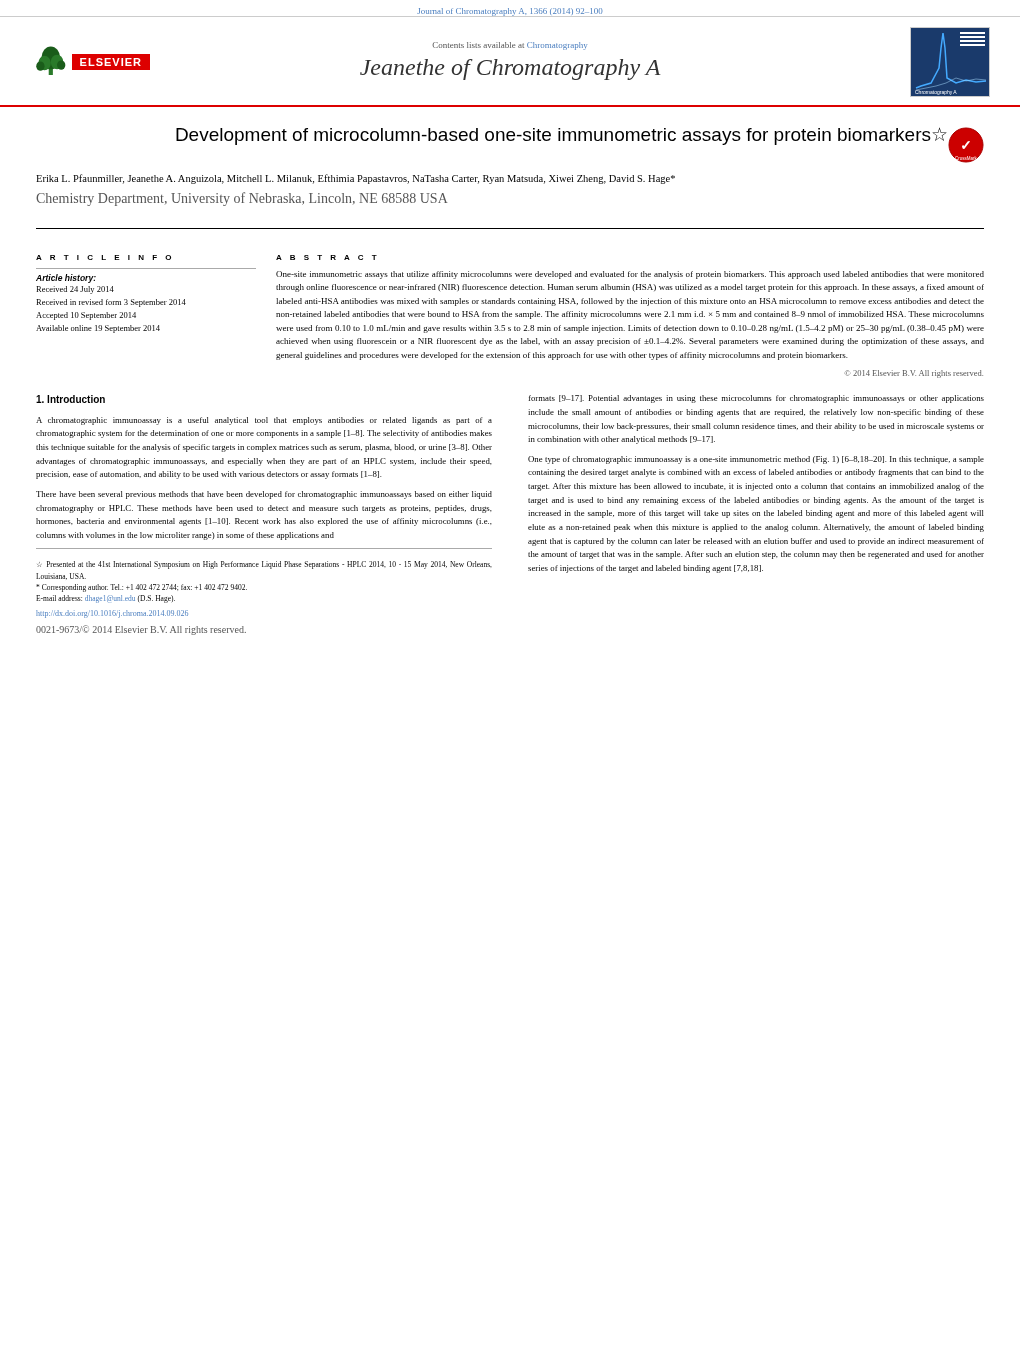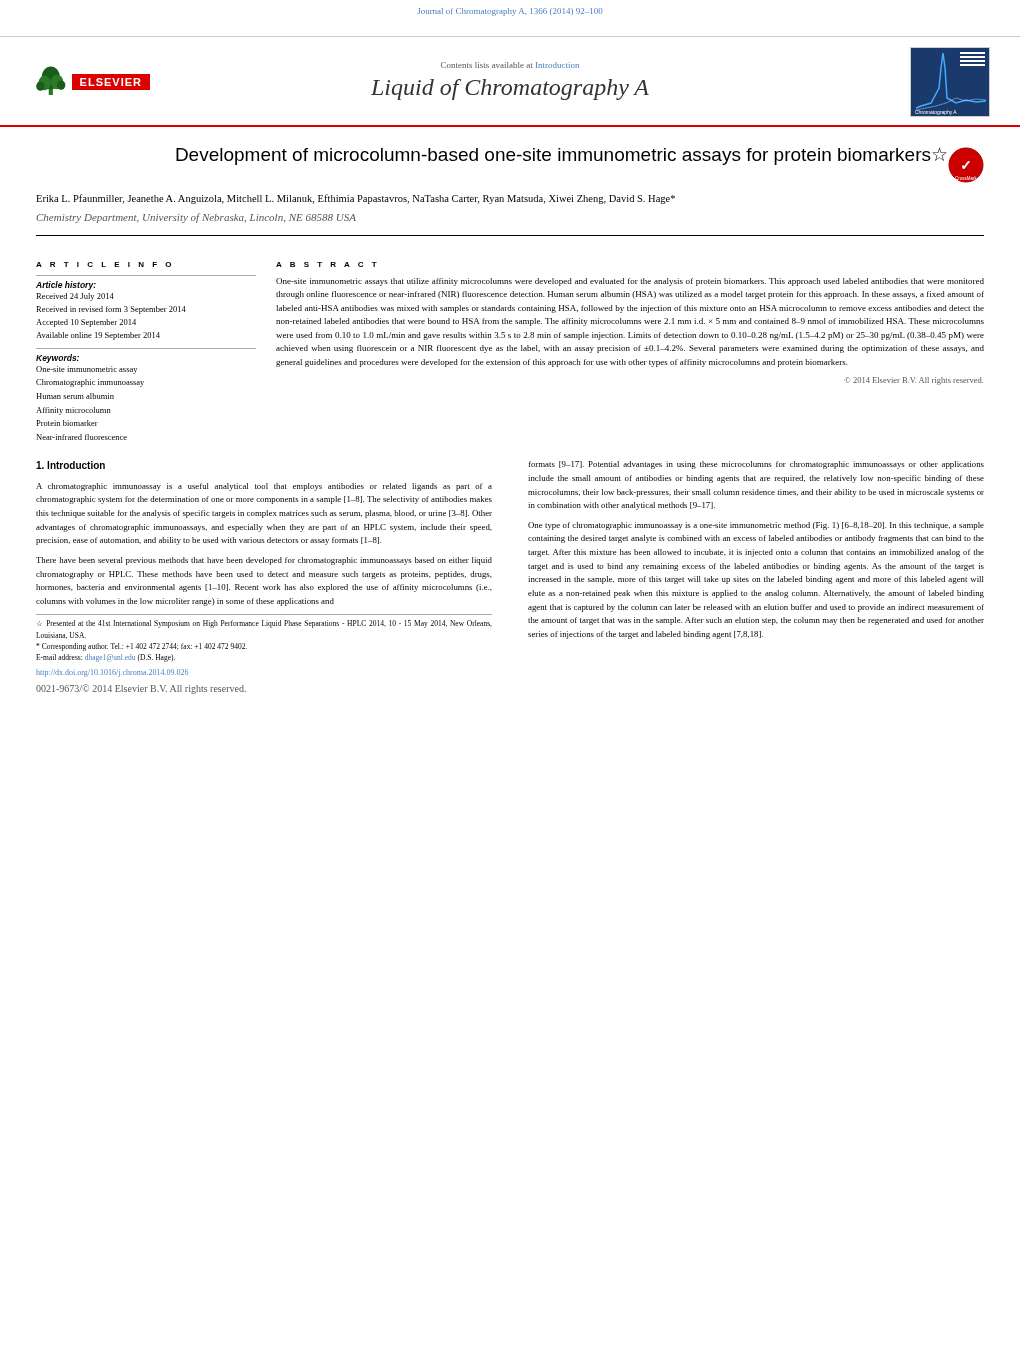--- a/index.html
+++ b/index.html
@@ -15,21 +15,21 @@
       width: 1020px;
       min-height: 1351px;
       background: #fff;
       padding: 0;
       position: relative;
     }
     
     .top-bar {
       background: #fff;
       text-align: center;
-      padding: 6px 0 20px;
+      padding: 6px 0 0;
       font-size: 9px;
       color: #4a7ebf;
       border-bottom: 1px solid #ccc;
     }
     
     .journal-header {
       display: flex;
       align-items: center;
       justify-content: space-between;
       padding: 10px 30px 8px;
@@ -140,24 +140,23 @@
     }
 
     
     .authors {
       font-size: 10.5px;
       color: #000;
       margin-bottom: 4px;
       line-height: 1.5;
     }
     .affiliation {
-      font-size: 11px;
-      font-style: italic;
+      font-size: 14px;
       color: #555;
-      margin-bottom: 12px;
+      margin-bottom: 21px;
     }
 
     
     .two-col {
       display: flex;
       gap: 20px;
       margin-bottom: 14px;
       border-top: 1px solid #000;
       padding-top: 24px;
     }
@@ -245,21 +244,21 @@
     }
     .body-para {
       margin-bottom: 6px;
       font-size: 8.8px;
       line-height: 1.55;
       text-align: justify;
     }
     .footnote-section {
       border-top: 1px solid #aaa;
       margin-top: 0;
-      padding-top: 3px;
+      padding-top: 10px;
       font-size: 7.5px;
       line-height: 1.5;
       color: #000;
     }
     .doi-line {
       font-size: 8px;
       color: #4a7ebf;
       margin-top: 4px;
     }
     .issn-line {
@@ -293,23 +292,23 @@
           <ellipse cx="20" cy="38" rx="8" ry="9" fill="#1a5c1a"></ellipse>
           <ellipse cx="60" cy="36" rx="8" ry="9" fill="#1a5c1a"></ellipse>
         </svg>
         <div class="elsevier-label">ELSEVIER</div>
       </div>
     </div>
 
     <div class="journal-header-center">
       <div class="contents-line">
         <span>Contents lists available at</span>
-        <a class="sciencedirect-link">Introduction</a>
-      </div>
-      <div class="journal-title">Liquid of Chromatography A</div>
+        <a class="sciencedirect-link">Chromatography</a>
+      </div>
+      <div class="journal-title">Jeanethe of Chromatography A</div>
     </div>
 
     <div class="journal-header-right">
       <div class="journal-cover">
         <div class="journal-cover-lines">
           <div class="cover-line"></div>
           <div class="cover-line"></div>
           <div class="cover-line"></div>
           <div class="cover-line"></div>
         </div>
@@ -351,30 +350,20 @@
         <div class="info-row">
           <span class="info-value">Received in revised form 3 September 2014</span>
         </div>
         <div class="info-row">
           <span class="info-value">Accepted 10 September 2014</span>
         </div>
         <div class="info-row">
           <span class="info-value">Available online 19 September 2014</span>
         </div>
 
-        <div class="keywords-section">
-          <hr class="info-divider">
-          <div class="keywords-label">Keywords:</div>
-          <div class="keyword-item">One-site immunometric assay</div>
-          <div class="keyword-item">Chromatographic immunoassay</div>
-          <div class="keyword-item">Human serum albumin</div>
-          <div class="keyword-item">Affinity microcolumn</div>
-          <div class="keyword-item">Protein biomarker</div>
-          <div class="keyword-item">Near-infrared fluorescence</div>
-        </div>
       </div>
 
       <div class="abstract-col">
         <div class="section-header">A B S T R A C T</div>
         <div class="abstract-text">One-site immunometric assays that utilize affinity microcolumns were developed and evaluated for the analysis of protein biomarkers. This approach used labeled antibodies that were monitored through online fluorescence or near-infrared (NIR) fluorescence detection. Human serum albumin (HSA) was utilized as a model target protein for this approach. In these assays, a fixed amount of labeled anti-HSA antibodies was mixed with samples or standards containing HSA, followed by the injection of this mixture onto an HSA microcolumn to remove excess antibodies and detect the non-retained labeled antibodies that were bound to HSA from the sample. The affinity microcolumns were 2.1 mm i.d. × 5 mm and contained 8–9 nmol of immobilized HSA. These microcolumns were used from 0.10 to 1.0 mL/min and gave results within 3.5 s to 2.8 min of sample injection. Limits of detection down to 0.10–0.28 ng/mL (1.5–4.2 pM) or 25–30 pg/mL (0.38–0.45 pM) were achieved when using fluorescein or a NIR fluorescent dye as the label, with an assay precision of ±0.1–4.2%. Several parameters were examined during the optimization of these assays, and general guidelines and procedures were developed for the extension of this approach for use with other types of affinity microcolumns and protein biomarkers.</div>
         <div class="copyright-line">© 2014 Elsevier B.V. All rights reserved.</div>
       </div>
 
     </div>
 

